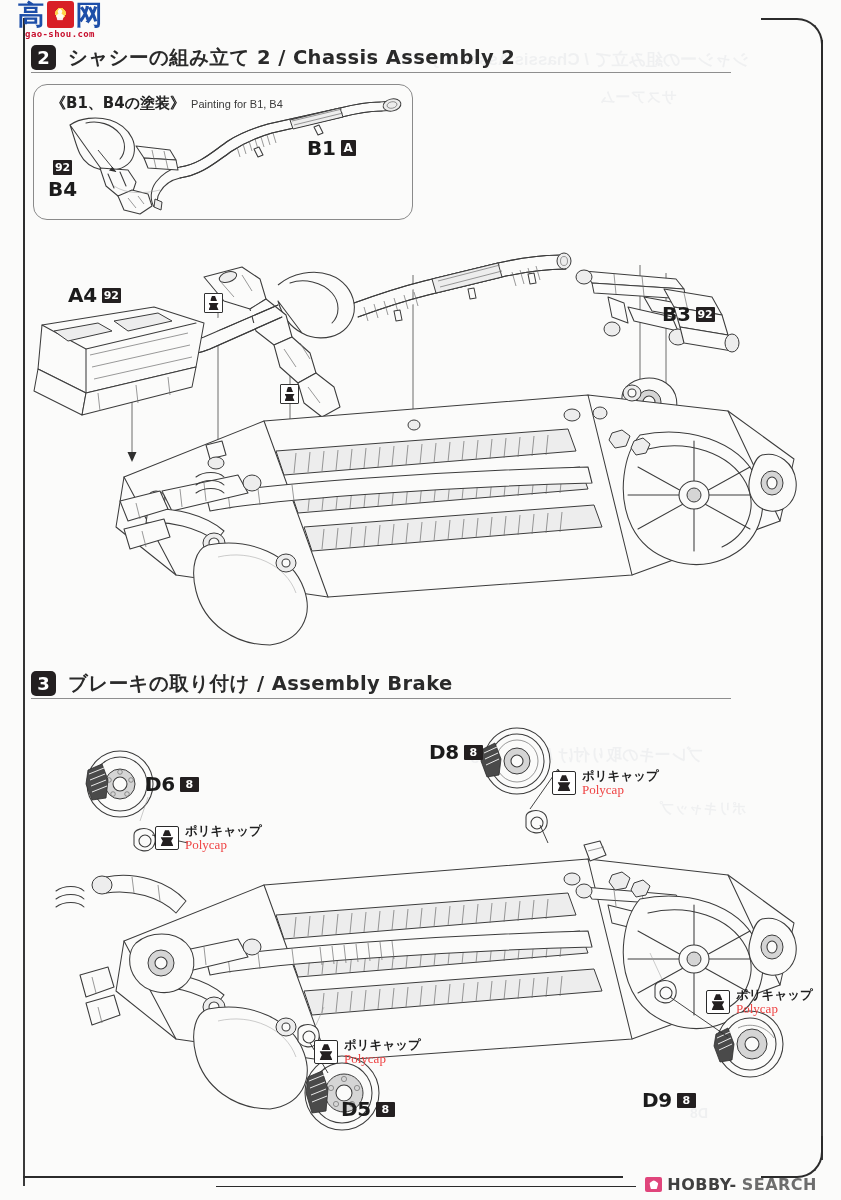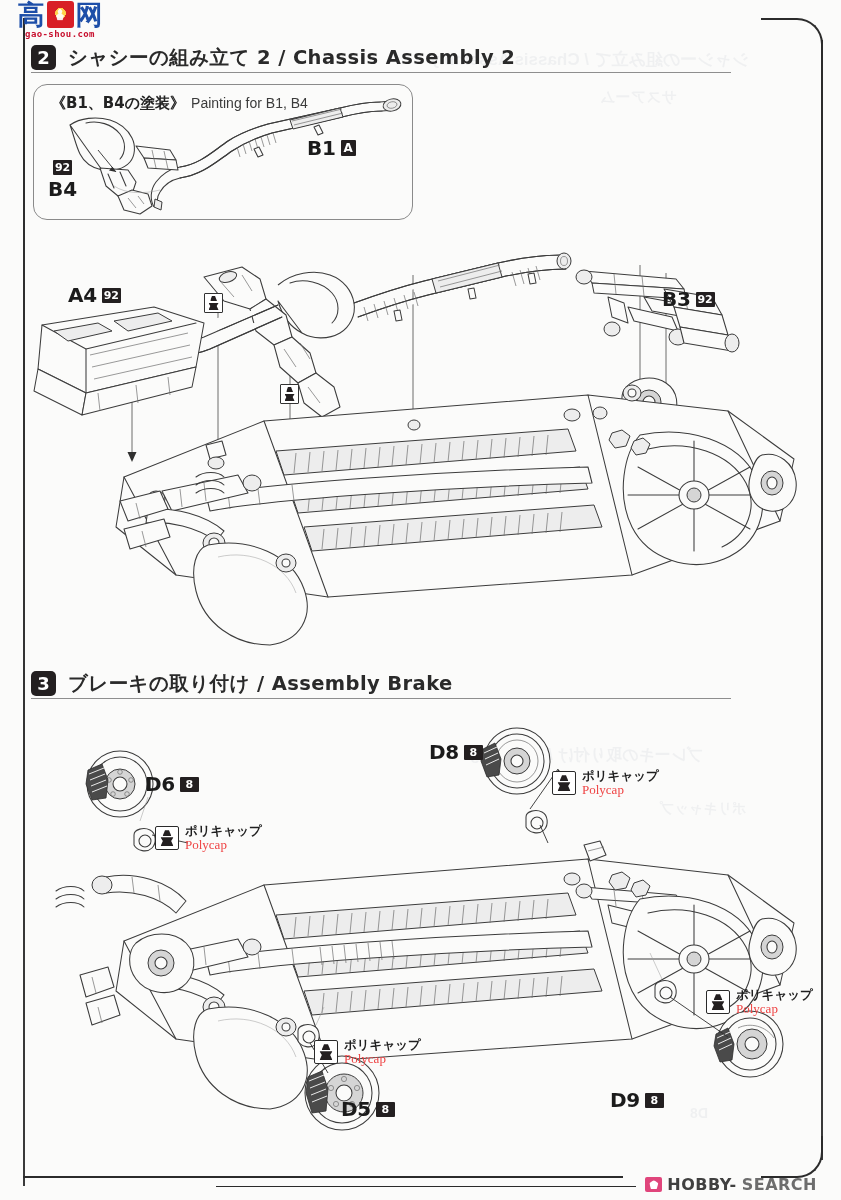--- a/index.html
+++ b/index.html
@@ -85,21 +85,21 @@
   }
   
   #paint-box{
     position:absolute;left:33px;top:84px;width:378px;height:134px;
     border:1.6px solid #8a8a8a;border-radius:14px;background:transparent;
   }
   #paint-box-title{
     position:absolute;left:17px;top:9px;display:flex;align-items:baseline;gap:6px;
   }
   .pb-jp{font-size:15px;font-weight:600;color:#232323;font-family:"DejaVu Sans",sans-serif;}
-  .pb-en{font-size:14px;color:#3b3b3b;font-family:"Liberation Sans",sans-serif;}
+  .pb-en{font-size:11px;color:#3b3b3b;font-family:"Liberation Sans",sans-serif;}
   
   .part-label{
     position:absolute;display:flex;align-items:center;gap:5px;
     font-family:"DejaVu Sans","Liberation Sans",sans-serif;
   }
   .part-label .pl-name{
     font-size:20px;font-weight:700;color:#1b1b1b;letter-spacing:-.3px;line-height:1;
   }
   .chip{
     display:inline-flex;align-items:center;justify-content:center;
@@ -528,21 +528,21 @@
   </svg>
 </div>
 
 <div class="pc-marker" style="left:204px;top:293px;"></div>
 <div class="pc-marker" style="left:280px;top:384px;"></div>
 
 <div class="part-label" style="left:68px;top:285px;">
   <span class="pl-name">A4</span>
   <span class="chip num">92</span>
 </div>
-<div class="part-label" style="left:662px;top:289px;">
+<div class="part-label" style="left:662px;top:304px;">
   <span class="pl-name">B3</span>
   <span class="chip num">92</span>
 </div>
 
 <div class="section-header" style="left:31px;top:670px;">
   <div class="step-badge">3</div>
   <div class="section-title">ブレーキの取り付け / Assembly Brake</div>
 </div>
 <div class="section-rule" style="left:31px;top:698px;width:700px;"></div>
 
@@ -815,21 +815,21 @@
   <span class="chip num">8</span>
 </div>
 <div class="part-label" style="left:429px;top:742px;">
   <span class="pl-name">D8</span>
   <span class="chip num">8</span>
 </div>
 <div class="part-label" style="left:341px;top:1099px;">
   <span class="pl-name">D5</span>
   <span class="chip num">8</span>
 </div>
-<div class="part-label" style="left:610px;top:1090px;justify-content:center;">
+<div class="part-label" style="left:642px;top:1090px;justify-content:center;">
   <span class="pl-name">D9</span>
   <span class="chip num">8</span>
 </div>
 
 <div class="polycap" style="left:155px;top:824px;">
   <span class="polycap-icon"></span>
   <span class="polycap-text">
     <span class="pc-jp">ポリキャップ</span>
     <span class="pc-en">Polycap</span>
   </span>

